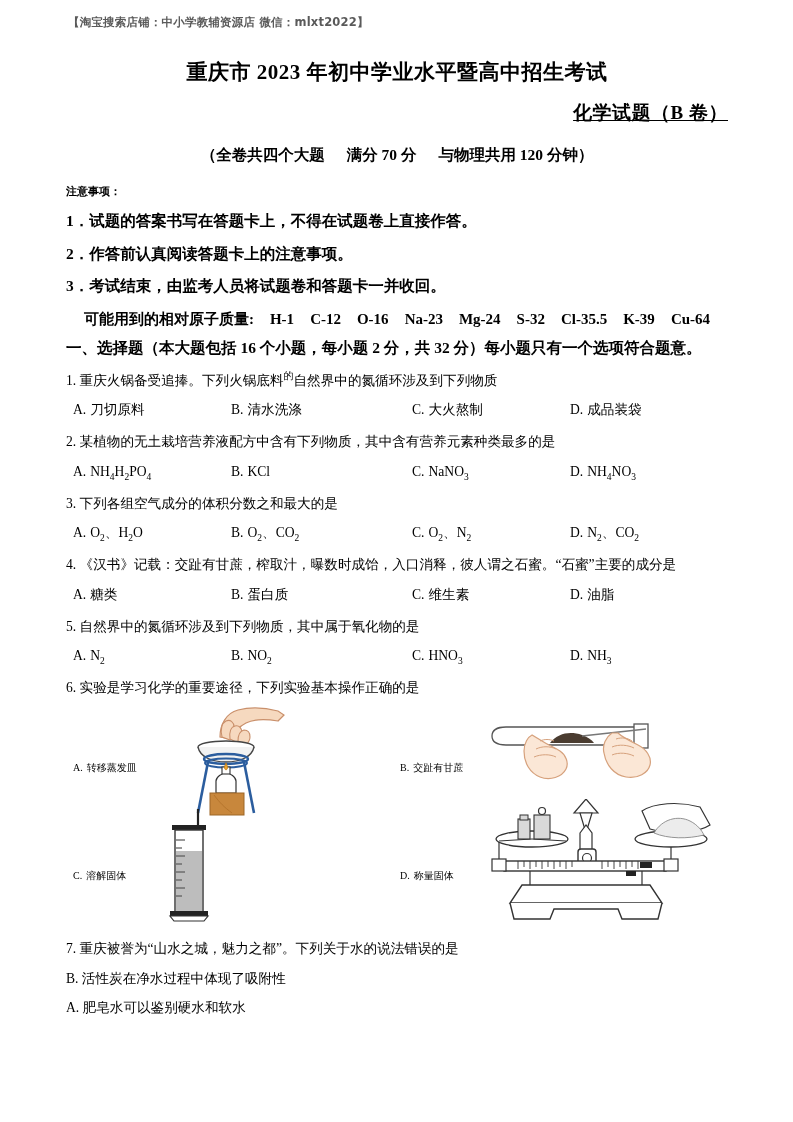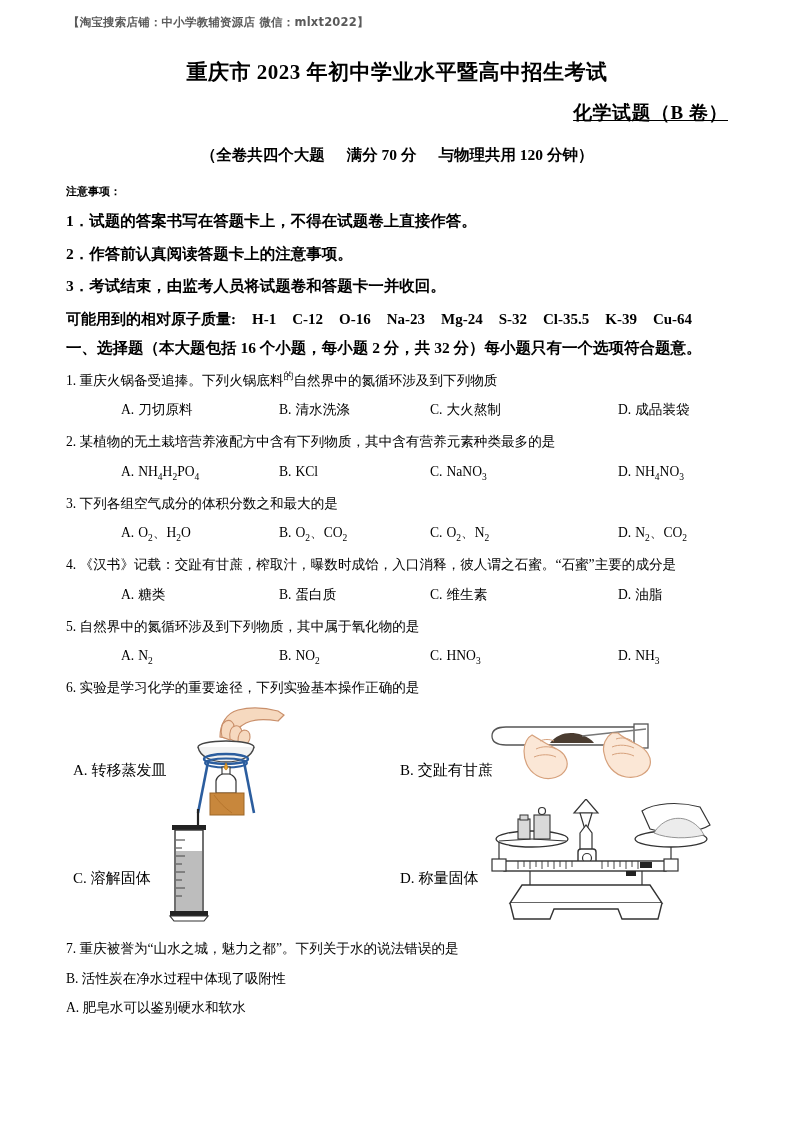--- a/index.html
+++ b/index.html
@@ -85,20 +85,21 @@
     line-height: 1.4;
   }
 
   
   .atomic-line {
     font-size: 15px;
     font-weight: bold;
     margin: 6px 0 6px 0;
     line-height: 1.5;
     white-space: nowrap;
+    text-align: center;
   }
   .atomic-line .am {
     display: inline-block;
     margin-left: 16px;
     font-family: "Liberation Serif", serif;
   }
   .atomic-line .am:first-of-type { margin-left: 3px; }
 
   
   .section-head {
@@ -126,39 +127,38 @@
     position: relative;
     height: 22px;
     font-size: 13.6px;
     margin: 0 0 10px 0;
   }
   .opt {
     position: absolute;
     top: 0;
     white-space: nowrap;
     line-height: 1.4;
-    margin-left: 48px;
   }
   .opt.c0 { left: 7px; }
   .opt.c1 { left: 165px; }
-  .opt.c2 { left: 316px; }
+  .opt.c2 { left: 346px; }
   .opt.c3 { left: 504px; }
   .opt-label { margin-right: 4px; }
   sub { font-size: 9.5px; }
 
   
   .fig-block {
     position: relative;
     width: 662px;
     height: 218px;
     margin-top: 2px;
   }
   .fig-opt-label {
     position: absolute;
-    font-size: 15px;
+    font-size: 10px;
     white-space: nowrap;
   }
   .fig-A-label { left: 7px;   top: 54px; }
   .fig-B-label { left: 334px; top: 54px; }
   .fig-C-label { left: 7px;   top: 162px; }
   .fig-D-label { left: 334px; top: 162px; }
 
   .fig-art { position: absolute; }
   .fig-A-art { left: 96px;  top: 0px;   width: 130px; height: 112px; }
   .fig-B-art { left: 420px; top: 8px;   width: 200px; height: 68px; }

